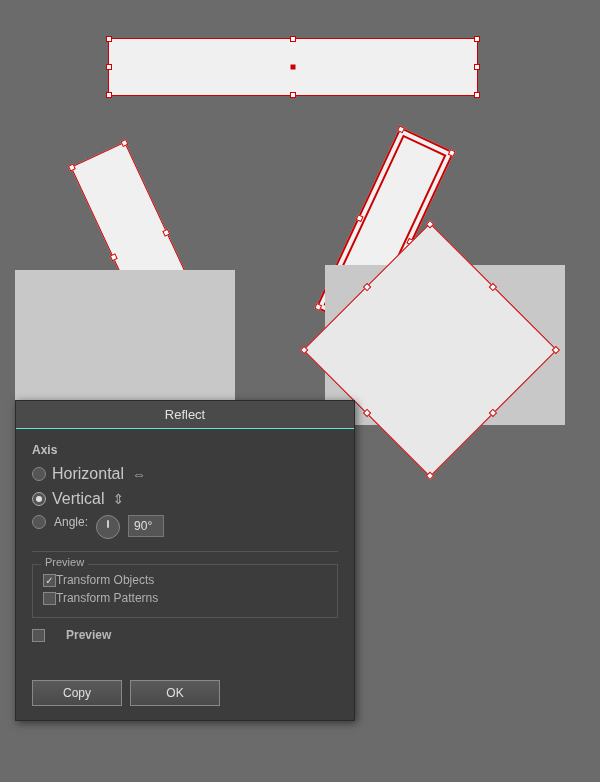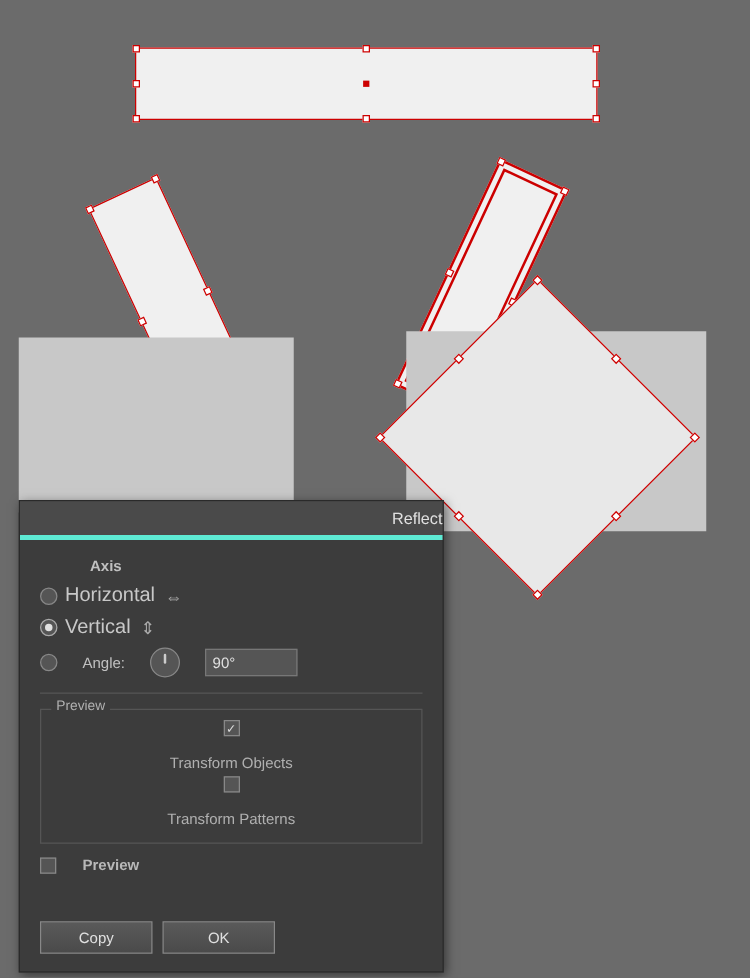--- a/index.html
+++ b/index.html
@@ -133,38 +133,37 @@
       top: 400px;
       left: 15px;
       width: 340px;
       background: #3c3c3c;
       border: 1px solid #2a2a2a;
       box-shadow: 2px 2px 8px rgba(0,0,0,0.5);
     }
 
     .dialog-title {
       background: #4a4a4a;
-      text-align: right;
+      text-align: center;
       padding: 6px 0;
       font-size: 13px;
       color: #e0e0e0;
-      border-bottom: 4px solid #5eead4;
+      border-bottom: 1px solid #5eead4;
       font-weight: normal;
     }
 
     .dialog-body {
       padding: 14px 16px 10px 16px;
     }
 
     .section-label {
       font-size: 12px;
       color: #c0c0c0;
       margin-bottom: 8px;
       font-weight: bold;
-      margin-left: 40px;
     }
 
     .radio-row {
       display: flex;
       align-items: center;
       margin-bottom: 7px;
       gap: 6px;
     }
 
     .radio-input {
@@ -197,22 +196,22 @@
     }
 
     .icon-sym {
       color: #aaa;
       font-size: 14px;
       margin-left: 2px;
     }
 
     .angle-row {
       display: flex;
-      align-items: center;
-      gap: 20px;
+      align-items: flex-start;
+      gap: 8px;
       margin-top: 2px;
     }
 
     .angle-label {
       font-size: 12px;
       color: #c0c0c0;
     }
 
     .dial-icon {
       width: 24px;
@@ -232,21 +231,21 @@
       top: 4px;
       left: 50%;
       transform: translateX(-50%);
       width: 2px;
       height: 8px;
       background: #ccc;
       border-radius: 1px;
     }
 
     .angle-input {
-      width: 74px;
+      width: 36px;
       height: 22px;
       background: #555;
       border: 1px solid #777;
       color: #e0e0e0;
       font-size: 12px;
       padding: 2px 5px;
       text-align: left;
     }
 
     .divider {
@@ -271,23 +270,22 @@
       left: 8px;
       background: #3c3c3c;
       padding: 0 4px;
       font-size: 11px;
       color: #b0b0b0;
     }
 
     .checkbox-row {
       display: flex;
       align-items: center;
-      gap: 14px;
+      gap: 0;
       margin-bottom: 4px;
-      flex-direction: column;
     }
 
     .checkbox-input {
       width: 13px;
       height: 13px;
       border: 1.5px solid #888;
       background: #555;
       display: inline-flex;
       align-items: center;
       justify-content: center;

